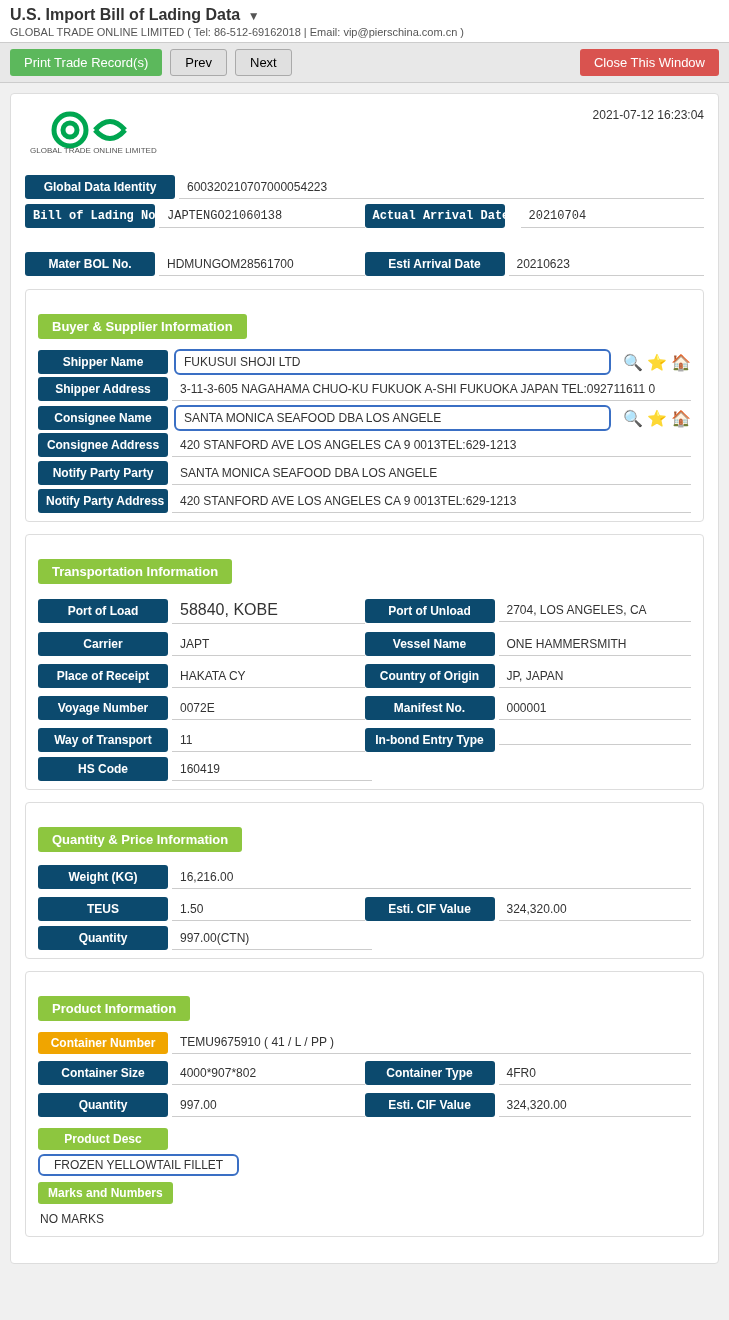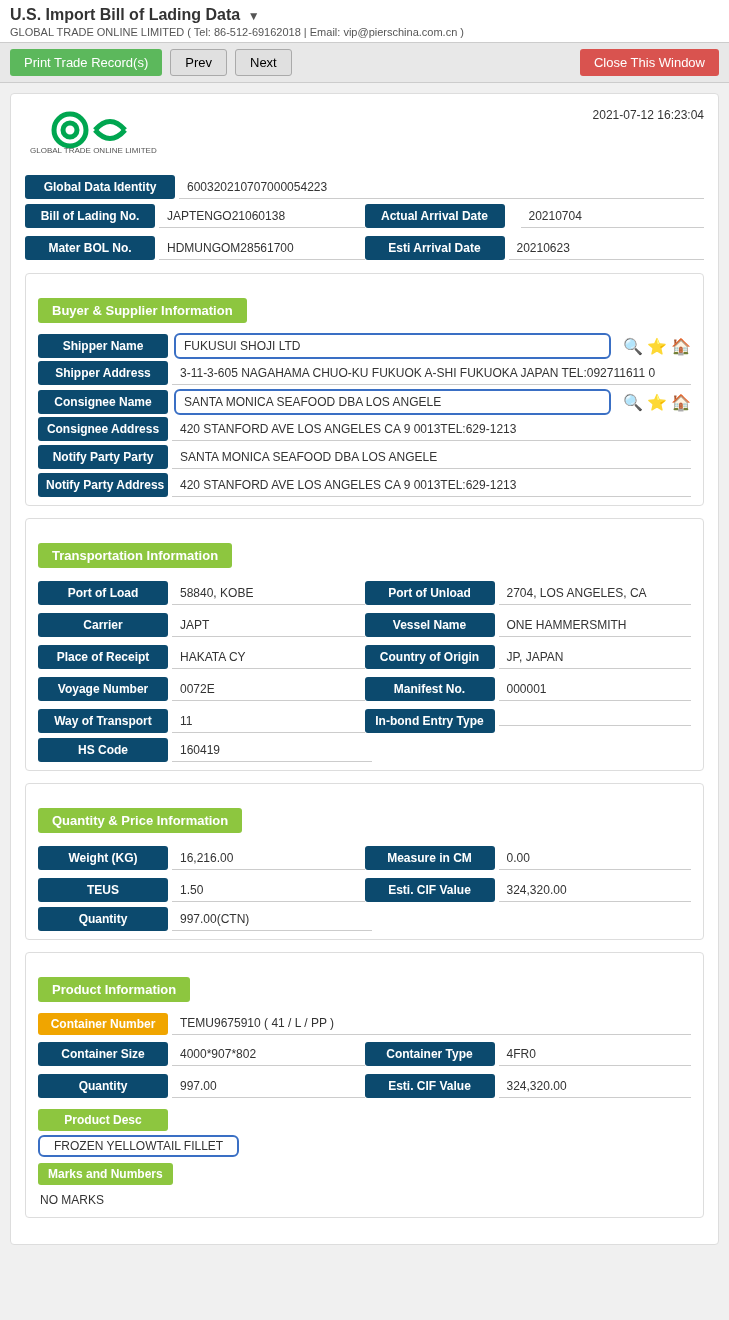--- a/index.html
+++ b/index.html
@@ -230,21 +230,21 @@
       <text x="5" y="45" font-size="8" fill="#555" font-family="Arial">GLOBAL TRADE ONLINE LIMITED</text>
     </svg>
     <div style="font-size:12px;color:#333;text-align:right;">2021-07-12 16:23:04</div>
   </div>
 
   <div class="gdi-row">
     <div class="label-cell">Global Data Identity</div>
     <div class="value-cell" style="flex:1;border-bottom:1px solid #ccc;padding:4px 8px;font-size:12px;">600320210707000054223</div>
   </div>
 
-  <div class="two-col-row" style="margin-bottom:2px;">
+  <div class="two-col-row" style="margin-bottom:18px;font-family:Liberation Mono, monospace;">
     <div class="col" style="flex:1;display:flex;align-items:center;gap:4px;padding:3px 0;">
       <div class="label-cell">Bill of Lading No.</div>
       <div class="value-cell" style="flex:1;border-bottom:1px solid #ccc;padding:4px 8px;font-size:12px;">JAPTENGO21060138</div>
     </div>
     <div class="col" style="flex:1;display:flex;align-items:center;gap:16px;padding:3px 0;">
       <div class="label-cell" style="min-width:140px;">Actual Arrival Date</div>
       <div class="value-cell" style="flex:1;border-bottom:1px solid #ccc;padding:4px 8px;font-size:12px;">20210704</div>
     </div>
   </div>
 
@@ -309,21 +309,21 @@
     </div>
   </div>
 
   <div class="section-box">
     <div class="section-header">Transportation Information</div>
 
     
     <div class="two-col-row">
       <div style="flex:1;display:flex;align-items:center;gap:4px;padding:3px 0;">
         <div class="label-cell" style="min-width:120px;">Port of Load</div>
-        <div class="value-cell" style="flex:1;border-bottom:1px solid #ccc;padding:4px 8px;font-size:12px;">58840, KOBE</div>
+        <div class="value-cell" style="flex:1;border-bottom:1px solid #ccc;padding:4px 8px;font-size:16px;">58840, KOBE</div>
       </div>
       <div style="flex:1;display:flex;align-items:center;gap:4px;padding:3px 0;">
         <div class="label-cell" style="min-width:120px;">Port of Unload</div>
         <div class="value-cell" style="flex:1;border-bottom:1px solid #ccc;padding:4px 8px;font-size:12px;">2704, LOS ANGELES, CA</div>
       </div>
     </div>
 
     
     <div class="two-col-row">
       <div style="flex:1;display:flex;align-items:center;gap:4px;padding:3px 0;">
@@ -381,24 +381,20 @@
 
   <div class="section-box">
     <div class="section-header">Quantity &amp; Price Information</div>
 
     
     <div class="two-col-row">
       <div style="flex:1;display:flex;align-items:center;gap:4px;padding:3px 0;">
         <div class="label-cell" style="min-width:120px;">Weight (KG)</div>
         <div class="value-cell" style="flex:1;border-bottom:1px solid #ccc;padding:4px 8px;font-size:12px;">16,216.00</div>
       </div>
-      <div style="flex:1;display:flex;align-items:center;gap:4px;padding:3px 0;">
-        <div class="label-cell" style="min-width:120px;">Measure in CM</div>
-        <div class="value-cell" style="flex:1;border-bottom:1px solid #ccc;padding:4px 8px;font-size:12px;">0.00</div>
-      </div>
     </div>
 
     
     <div class="two-col-row">
       <div style="flex:1;display:flex;align-items:center;gap:4px;padding:3px 0;">
         <div class="label-cell" style="min-width:120px;">TEUS</div>
         <div class="value-cell" style="flex:1;border-bottom:1px solid #ccc;padding:4px 8px;font-size:12px;">1.50</div>
       </div>
       <div style="flex:1;display:flex;align-items:center;gap:4px;padding:3px 0;">
         <div class="label-cell" style="min-width:120px;">Esti. CIF Value</div>

